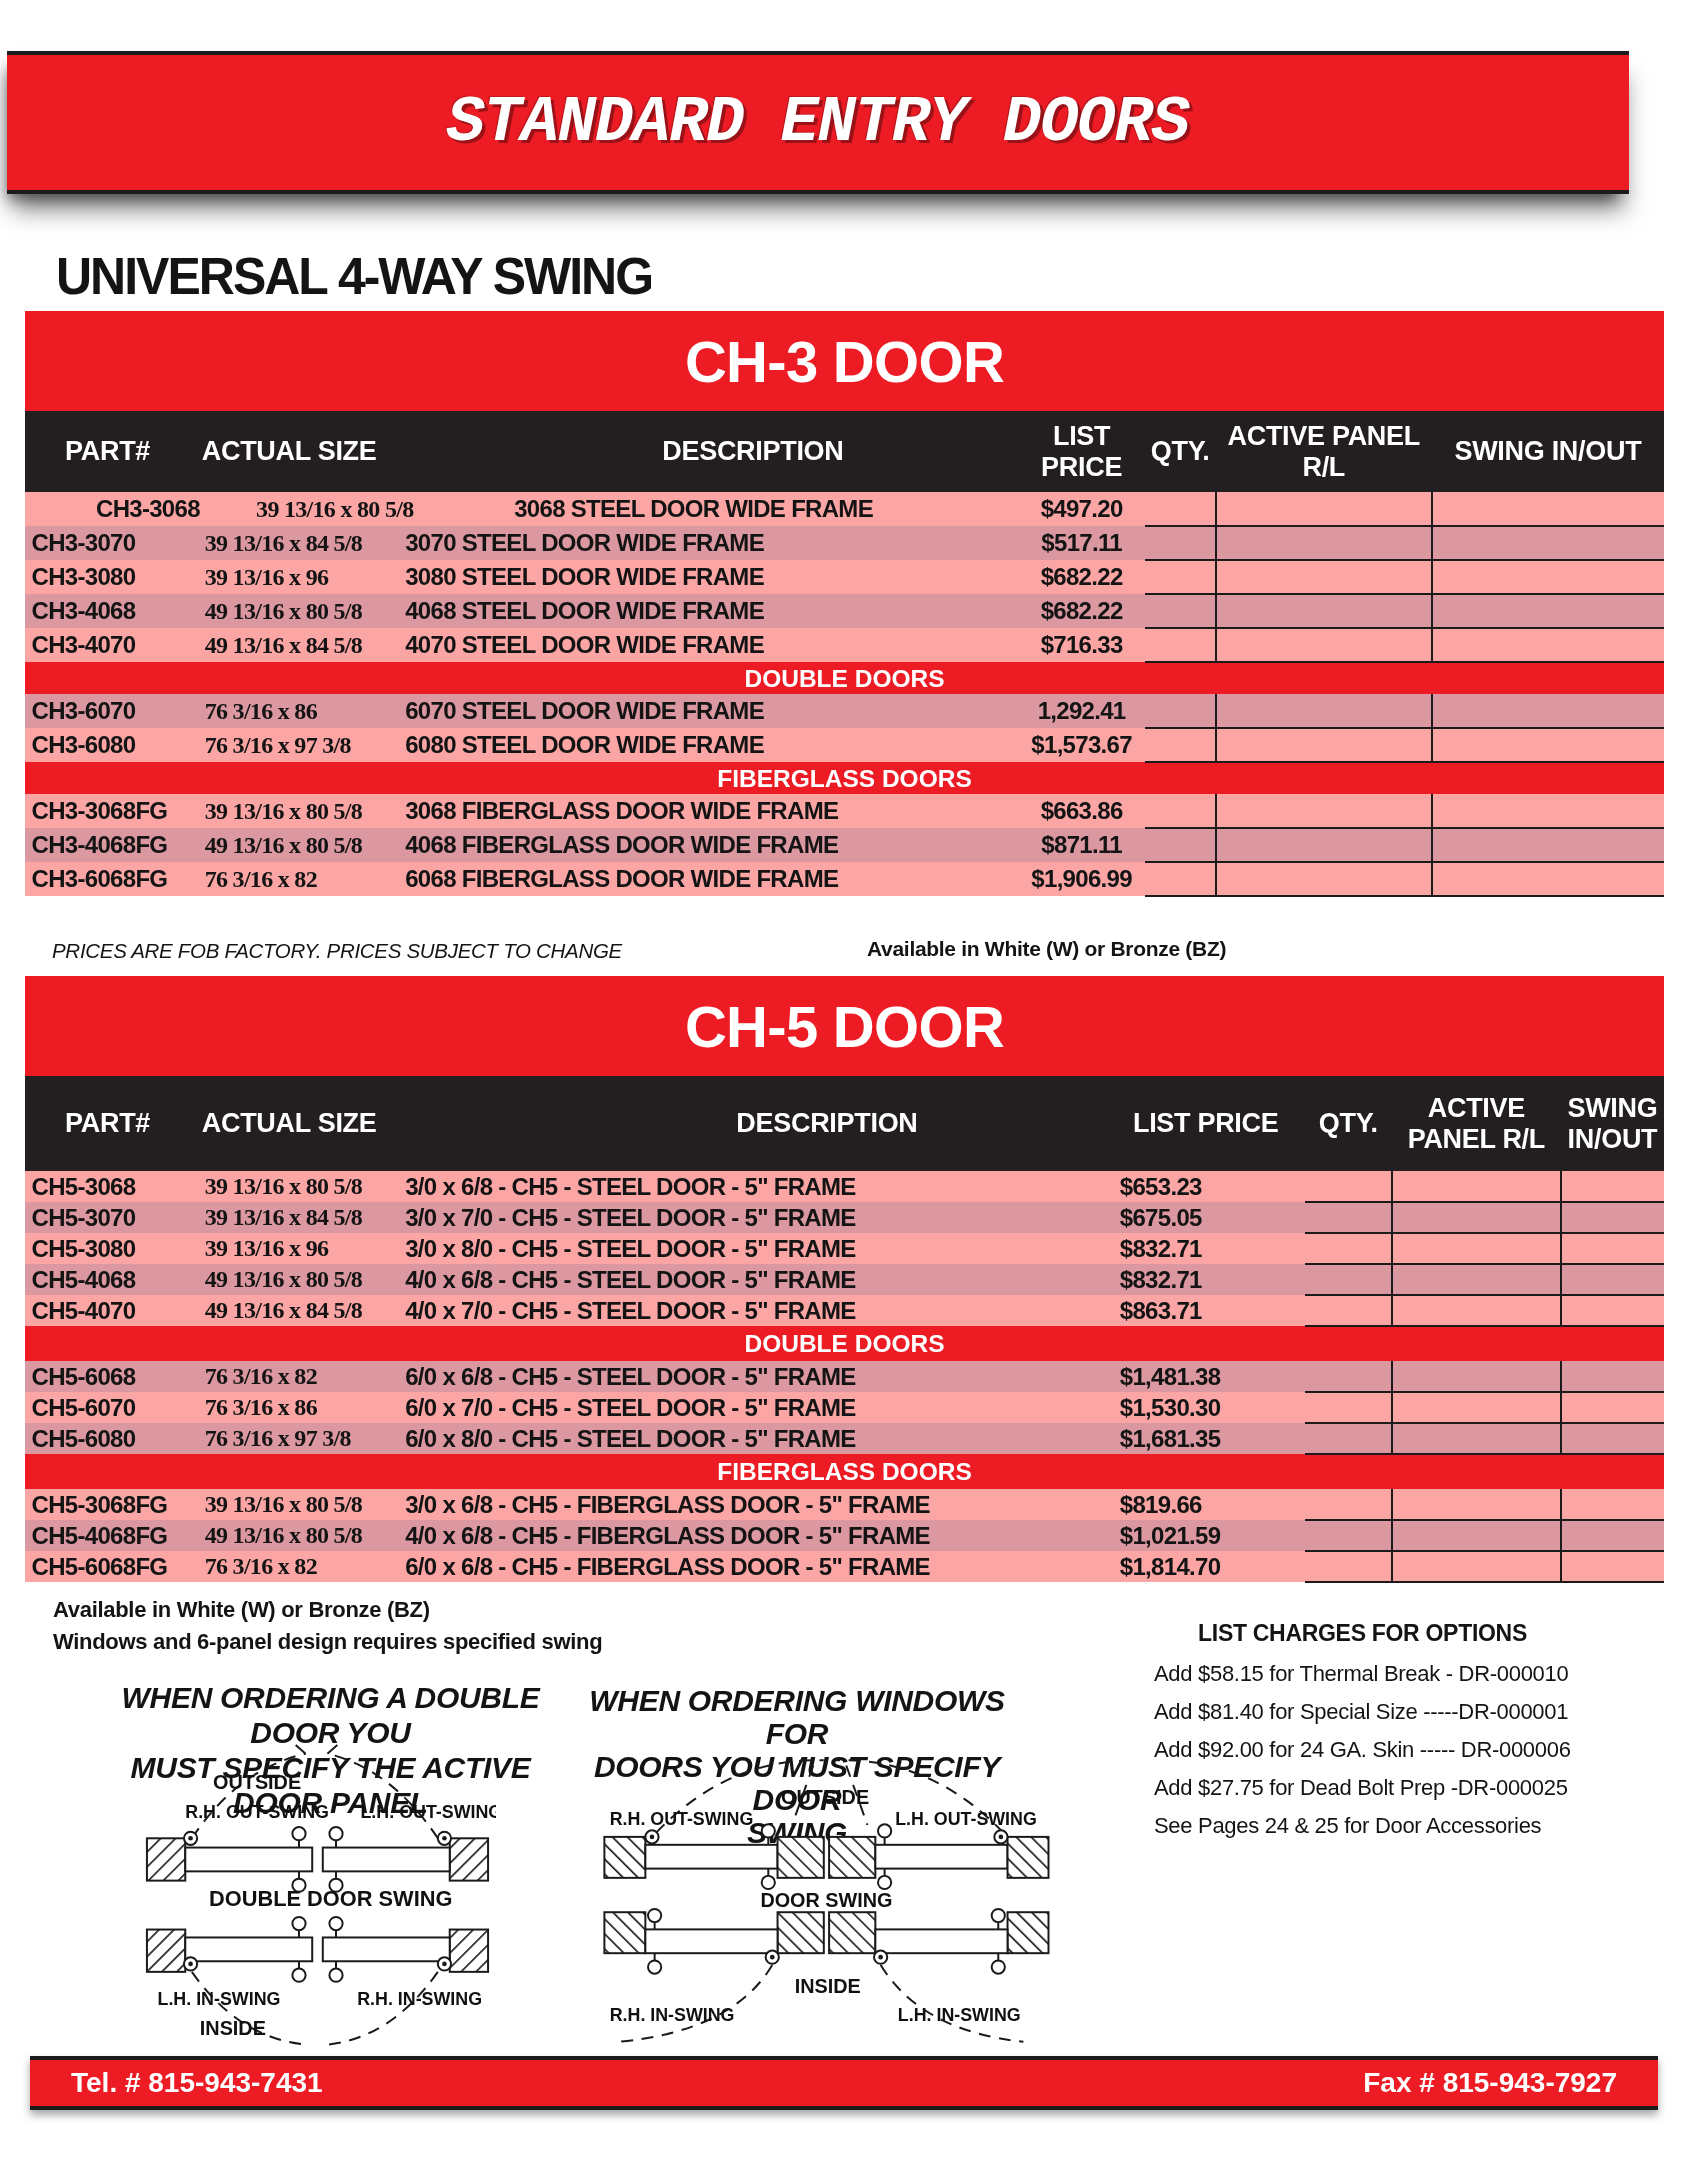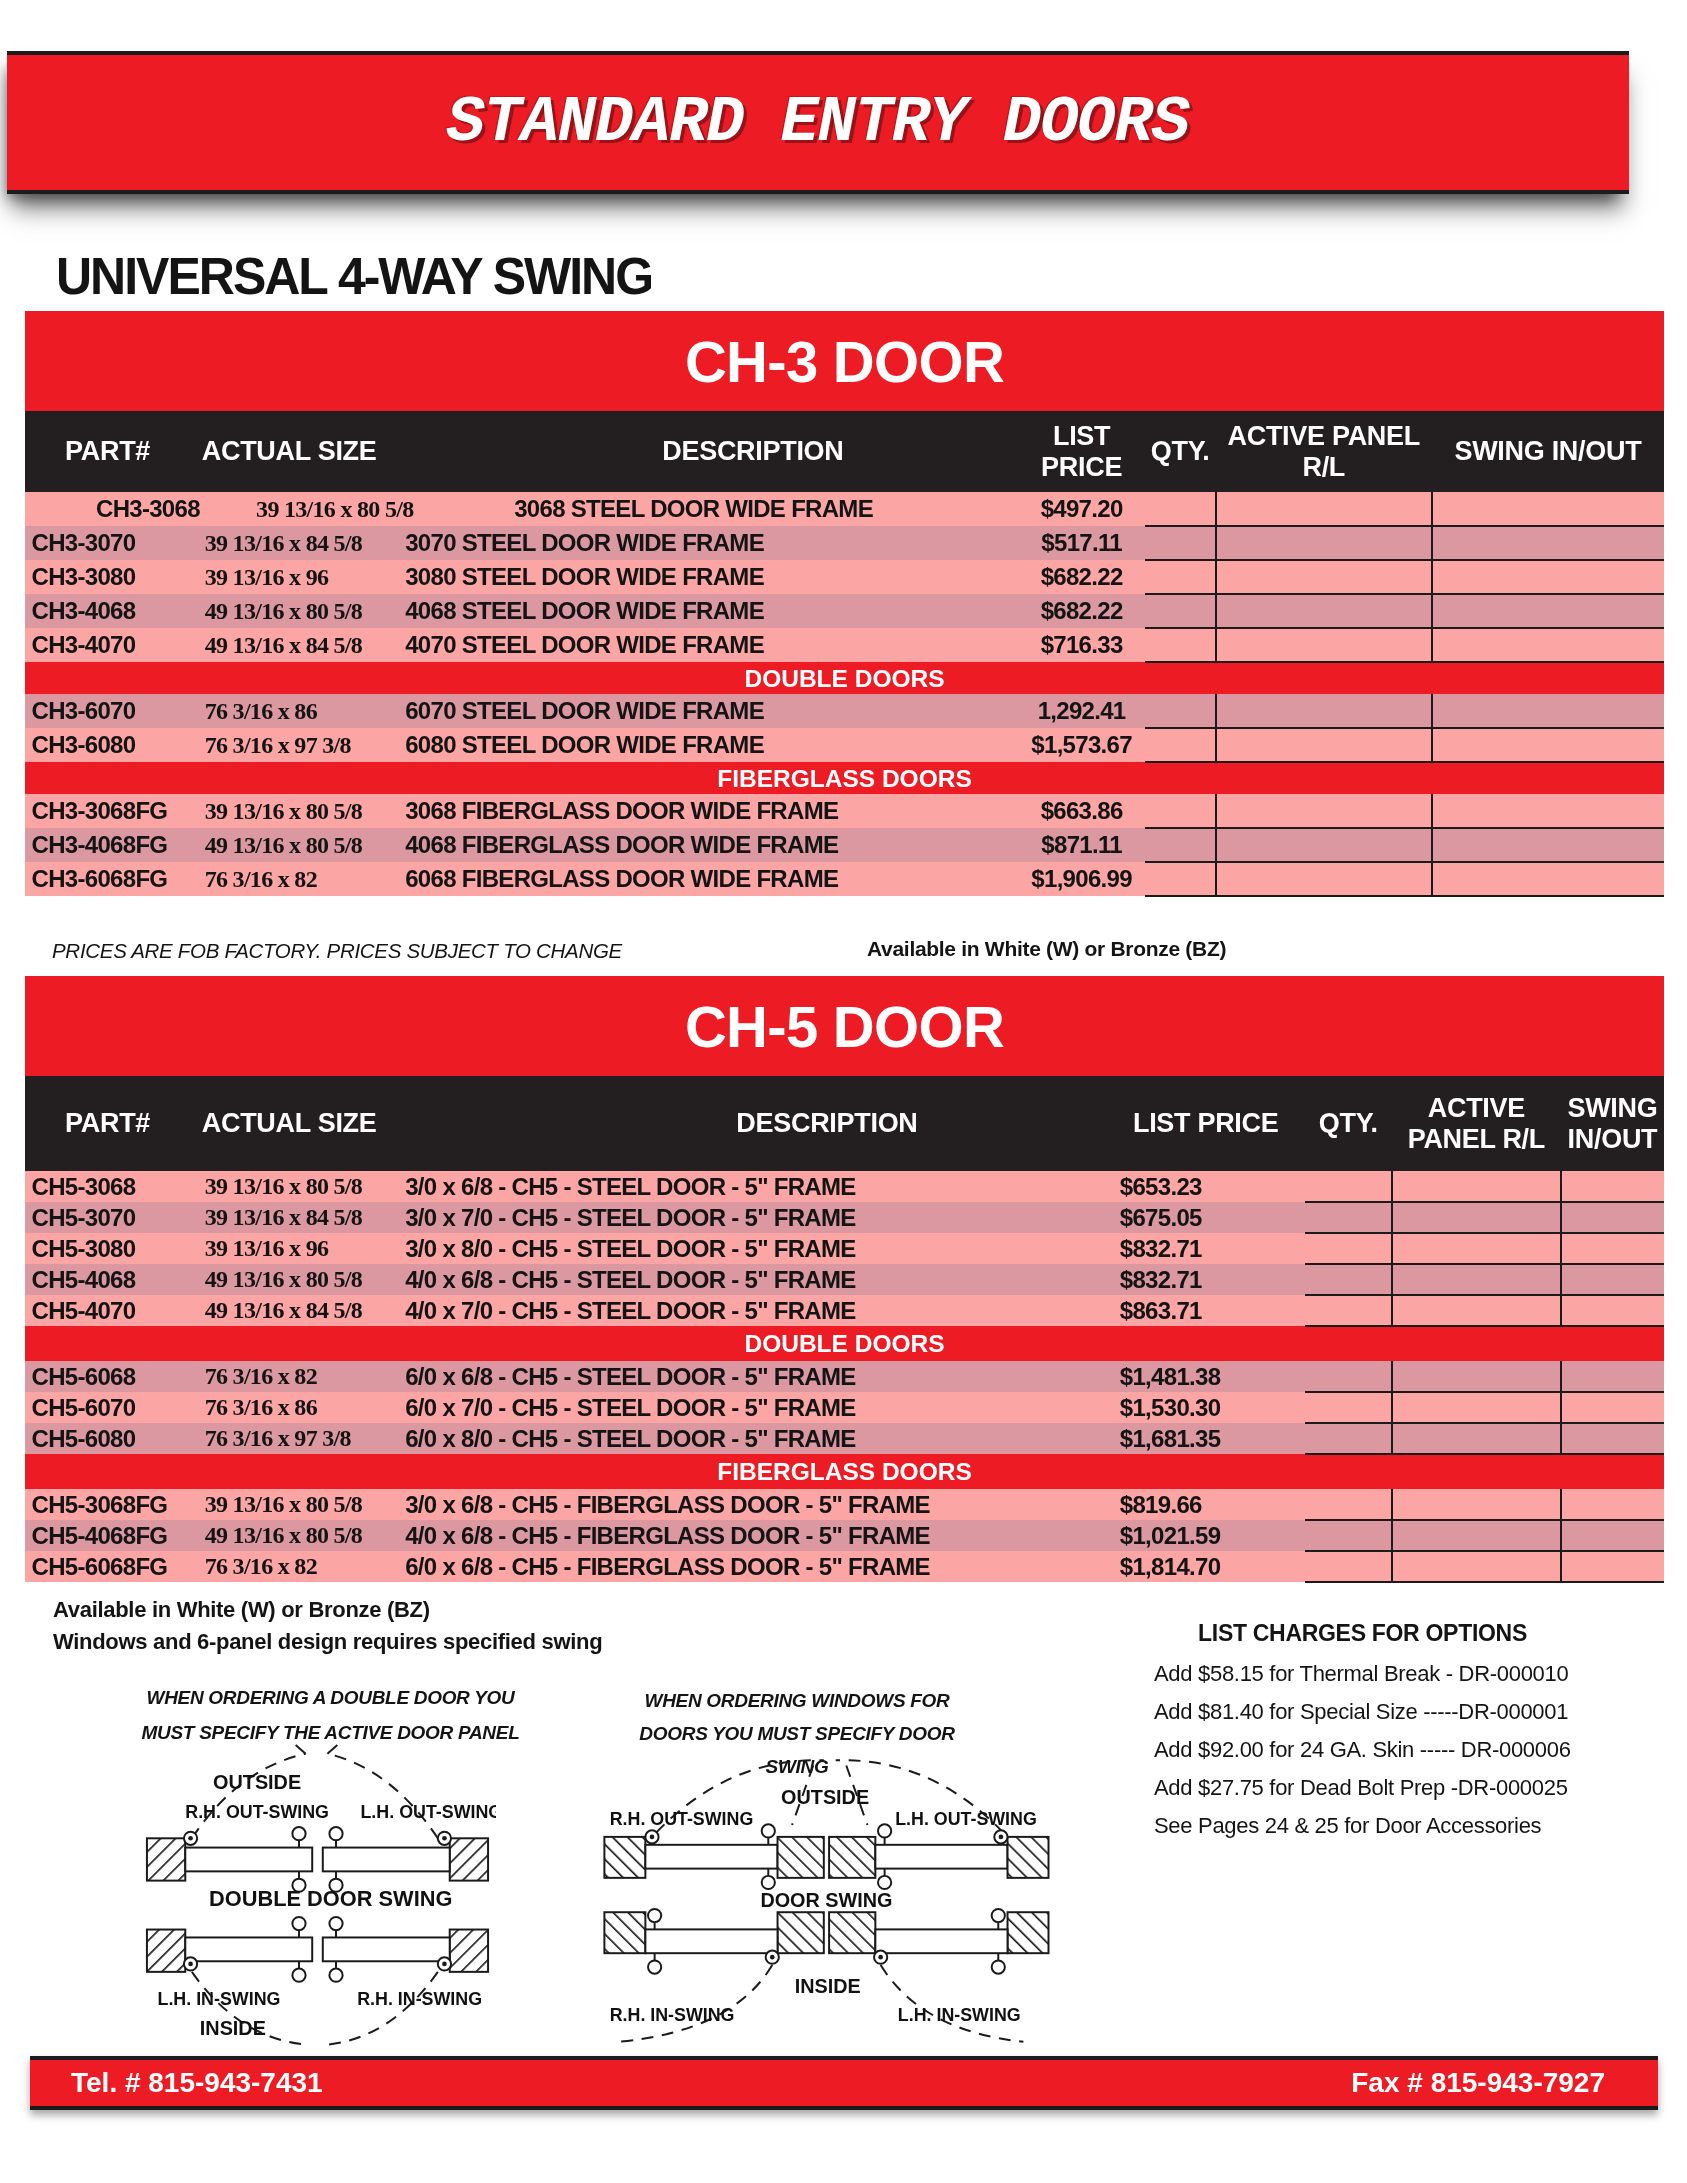--- a/index.html
+++ b/index.html
@@ -84,21 +84,21 @@
     position:absolute;left:867px;top:937px;
     font-size:21px;font-weight:700;letter-spacing:-0.3px;white-space:nowrap;
   }
 
   
   .avail-note{position:absolute;left:53px;font-size:22px;font-weight:700;letter-spacing:-0.3px;white-space:nowrap;}
   #avail1{top:1597px;}
   #avail2{top:1629px;}
   .callout{
     position:absolute;text-align:center;font-weight:700;font-style:italic;
-    font-size:19px;letter-spacing:-0.3px;
+    font-size:30px;letter-spacing:-0.3px;
   }
   #callout-double{left:109px;top:1680px;width:443px;line-height:35px;}
   #callout-windows{left:582px;top:1684px;width:430px;line-height:33px;}
   .options-title{
     position:absolute;left:1154px;top:1620px;width:417px;text-align:center;
     font-size:23px;font-weight:700;letter-spacing:-0.3px;
   }
   .options-list{position:absolute;left:1154px;top:1655px;}
   .options-list .opt{font-size:22px;font-weight:400;letter-spacing:-0.3px;line-height:38px;white-space:nowrap;}
 
@@ -121,21 +121,21 @@
   .footer{
     position:absolute;left:30px;top:2056px;width:1628px;height:54px;
     background:var(--red,#ED1C24);
     border-top:4px solid #1b1b1b;border-bottom:4px solid #1b1b1b;
     display:flex;align-items:center;
     box-shadow:0 5.3px 8px rgba(0,0,0,.35);
   }
   .footer .f-text{font-size:28px;font-weight:700;color:#fff;white-space:nowrap;}
   .footer .tel{margin-left:41px;}
   .footer .pg{position:absolute;left:0;right:0;text-align:center;}
-  .footer .fax{margin-left:auto;margin-right:53px;}
+  .footer .fax{margin-left:auto;margin-right:41px;}
 </style>
 </head>
 <body>
 
 <div class="page">
 
   <header class="top-banner">
     <div class="top-banner-title">STANDARD ENTRY DOORS</div>
   </header>
 

